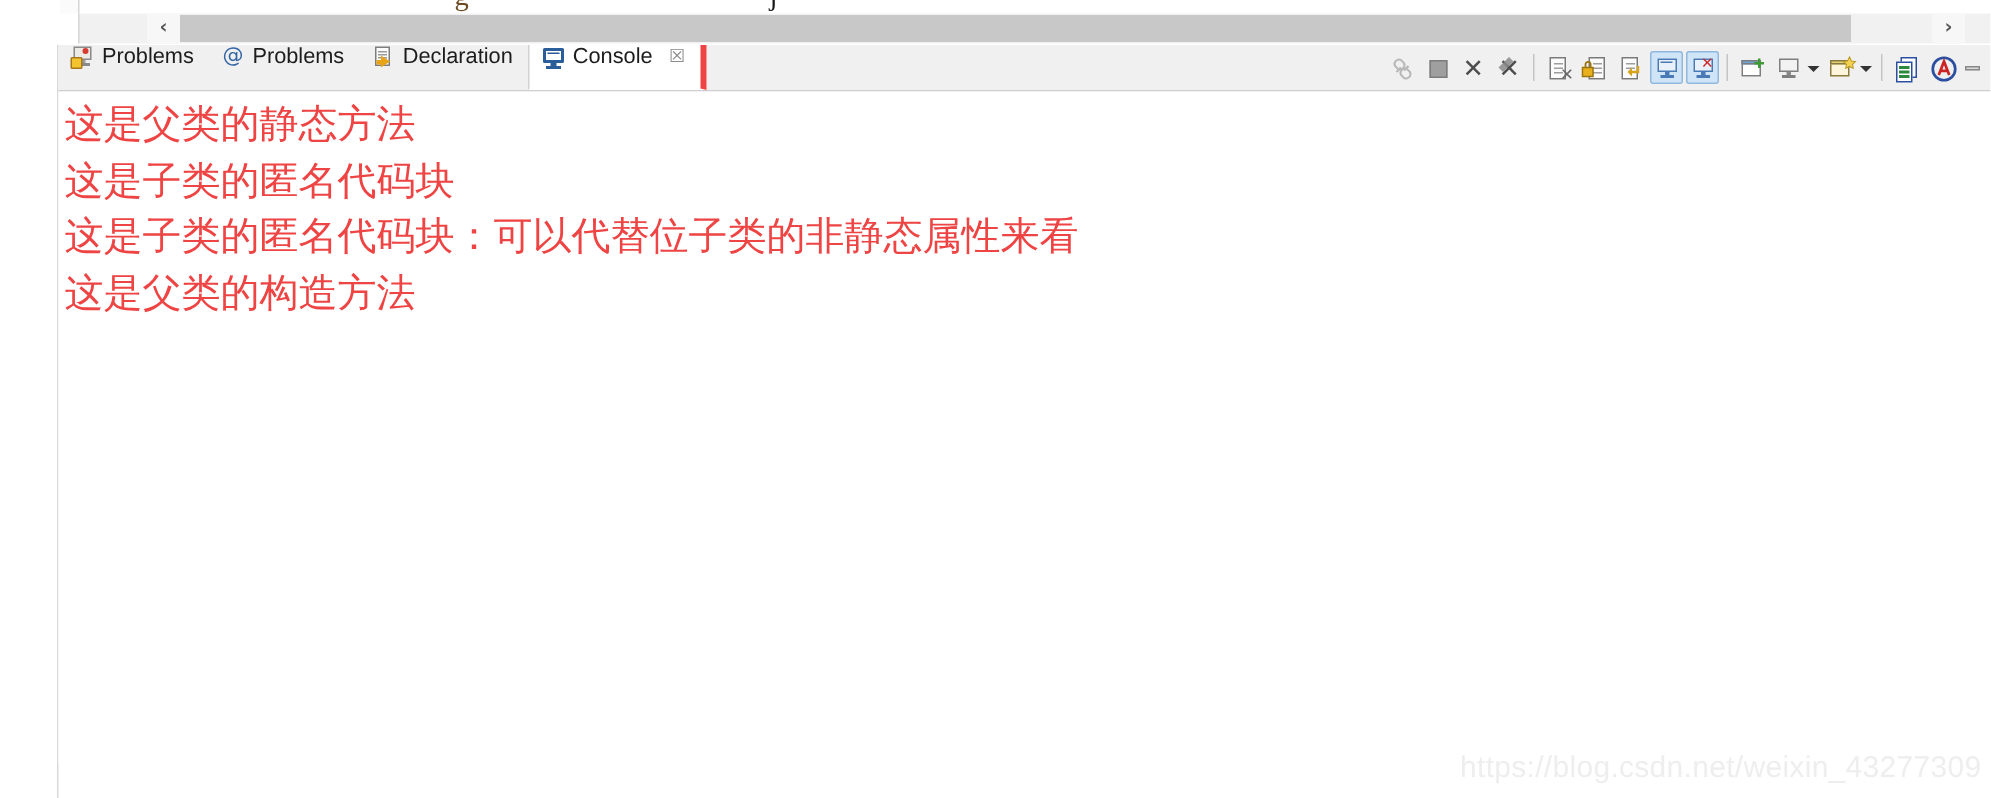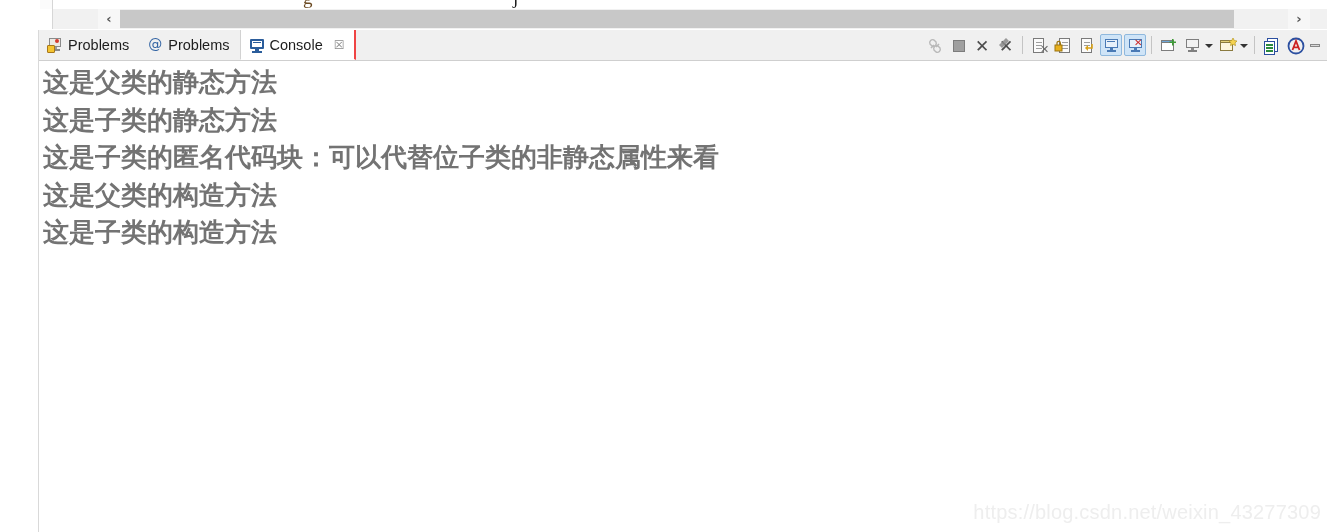--- a/index.html
+++ b/index.html
@@ -102,34 +102,34 @@
   }
   #tablist {
     position: absolute;
     left: 0; top: 0;
     height: 30px;
     display: flex;
     align-items: stretch;
   }
   .tab {
     display: flex;
-    align-items: center;
+    align-items: flex-start;
     gap: 5px;
     padding: 0 10px 0 8px;
     height: 30px;
     box-sizing: border-box;
     font-size: 14.5px;
     color: #1c1c1c;
     cursor: pointer;
     white-space: nowrap;
   }
   .tab.selected {
     background: #ffffff;
     border-left: 1px solid #d2d2d2;
-    border-right: 2px solid #ef4444;
+    border-right: 4px solid #ef4444;
     border-bottom: 1px solid #ffffff;
     margin-bottom: -1px;
   }
   .tab .tab-label { font-family: "Liberation Sans", sans-serif; }
   .tab .close-x {
     margin-left: 6px;
     font-size: 12px;
     color: #8a8a8a;
     font-family: "DejaVu Sans", sans-serif;
     cursor: pointer;
@@ -320,23 +320,22 @@
     height: 449px;
     background: #ffffff;
     padding: 3px 0 0 4px;
     box-sizing: border-box;
     overflow: hidden;
   }
   .console-line {
     font-family: "Liberation Serif", "DejaVu Serif", serif;
     font-size: 26px;
     line-height: 37.5px;
-    color: #737373;
+    color: #ef4444;
     white-space: pre;
-    font-weight: bold;
   }
 
   
   #watermark {
     position: absolute;
     right: 6px; bottom: 8px;
     font-size: 20px;
     color: #eeeeee;
     font-family: "Liberation Sans", sans-serif;
     letter-spacing: 0.2px;
@@ -376,20 +375,31 @@
         <span class="tab-label">Problems</span>
       </div>
 
       <div class="tab">
         <span class="tabicon ic-javadoc">
           <span class="at">@</span>
         </span>
         <span class="tab-label">Problems</span>
       </div>
 
+      <div class="tab">
+        <span class="tabicon ic-decl">
+          <span class="doc"></span>
+          <span class="line l1"></span>
+            <span class="line l2"></span>
+            <span class="line l3"></span>
+          <span class="arrowtail"></span>
+            <span class="arrow"></span>
+        </span>
+        <span class="tab-label">Declaration</span>
+      </div>
 
       <div class="tab selected">
         <span class="tabicon ic-console">
           <span class="scr"></span>
             <span class="bar"></span>
           <span class="stand"></span>
             <span class="base"></span>
         </span>
         <span class="tab-label">Console</span>
         <span class="close-x">☒</span>
@@ -513,20 +523,19 @@
         </svg>
       </div>
 
       <div class="tb-min"></div>
     </div>
   </div>
 
 
   <div id="console-output">
     <div class="console-line">这是父类的静态方法</div>
-    <div class="console-line">这是子类的静态方法</div>
+    <div class="console-line">这是子类的匿名代码块</div>
     <div class="console-line">这是子类的匿名代码块：可以代替位子类的非静态属性来看</div>
     <div class="console-line">这是父类的构造方法</div>
-    <div class="console-line">这是子类的构造方法</div>
   </div>
 
   <div id="watermark">https://blog.csdn.net/weixin_43277309</div>
 </div>
 
 </body></html>

